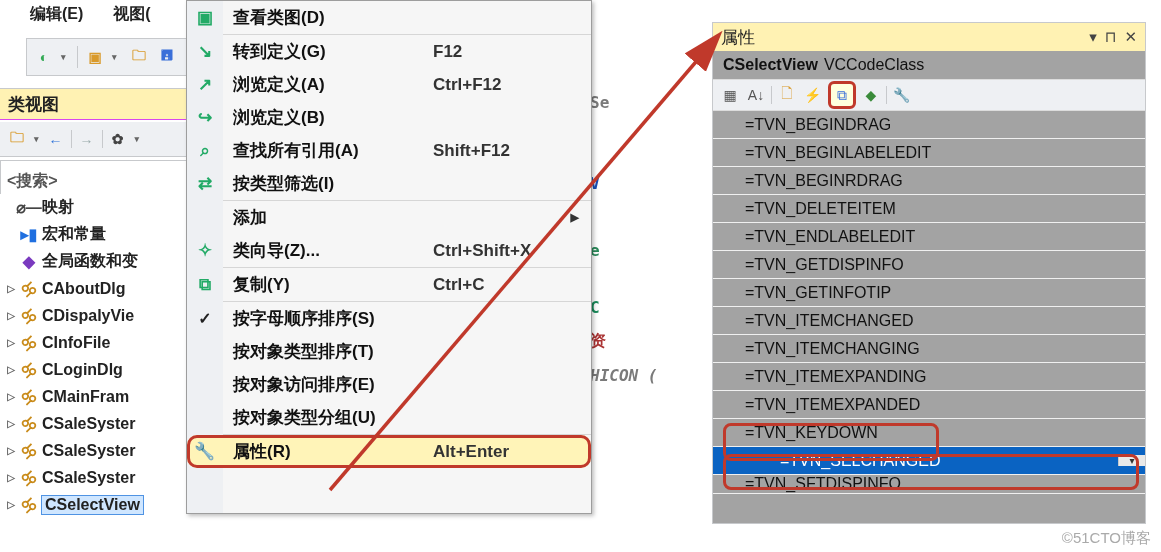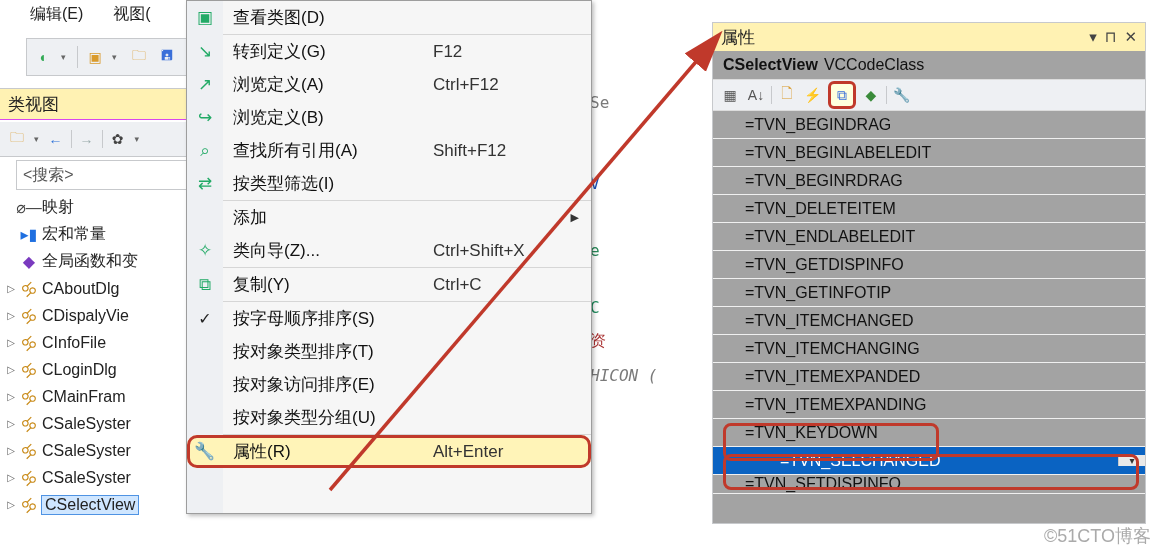--- a/index.html
+++ b/index.html
@@ -9,21 +9,21 @@
     background: #fff;
     color: #111;
     position: relative;
     width: 1161px;
     height: 552px;
     overflow: hidden;
   }
   
   .left-cluster {
     position: absolute;
-    left: 0; top: 0; width: 600px; height: 444px;
+    left: 0; top: 0; width: 600px; height: 444px; font-weight: bold;
   }
   .vs-menubar { position:absolute; left:30px; top:4px; display:flex; gap:30px; font-size:16px; color:#222; }
   .vs-menubar span { }
   .main-toolbar {
     position:absolute; left:26px; top:38px; width:160px; height:36px;
     background:#eef0f3; border:1px solid #c7c9cc; display:flex; align-items:center; gap:6px; padding:0 6px;
   }
   .main-toolbar .tb { width:22px; height:22px; display:flex;align-items:center;justify-content:center; color:#3a5; }
   .main-toolbar .dd { width:10px;color:#666; font-size:9px;}
   .main-toolbar .sep {width:1px;height:22px;background:#c7c9cc;}
@@ -34,22 +34,22 @@
   }
   .classview-toolbar {
     position:absolute; left:0; top:122px; width:186px; height:34px;
     background:#eef0f3;border-bottom:1px solid #c7c9cc;
     display:flex;align-items:center;gap:4px;padding:0 6px;
   }
   .classview-toolbar .tb {width:22px;height:22px;display:flex;align-items:center;justify-content:center;}
   .classview-toolbar .dd {font-size:9px;color:#666;padding:0 2px;}
 
   .search-box {
-    position:absolute; left:16px; top:160px; width:186px; height:28px;
-    border:1px solid #c7c9cc; display:flex;align-items:center;padding:0 6px; color:#555;font-size:16px;
+    position:absolute; left:0; top:160px; width:186px; height:28px;
+    border:1px solid #c7c9cc; display:flex;align-items:center;padding:6px 6px; color:#555;font-size:16px;
   }
   .tree {
     position:absolute; left:0; top:194px; width:186px; height:330px;
     background:#fff;
   }
   .tree-row {
     display:flex; align-items:center; height:27px; padding-left:6px; gap:4px; font-size:16px; color:#222;
     white-space: nowrap;
   }
   .tree-row .tw { color:#666; font-size:10px; width:10px; text-align:center; }
@@ -124,21 +124,21 @@
   .red-ring {
     position:absolute; border:3px solid #c0392b; border-radius:8px; pointer-events:none;
   }
   .red-ring.sel { left:10px; top:312px; width:210px; height:32px; }
   .red-ring.add { left:10px; top:343px; width:410px; height:30px; }
 
   
   .arrow-svg { position:absolute; left:0; top:0; width:1161px; height:552px; pointer-events:none; }
 
   .watermark {
-    position:absolute; right:10px; bottom:4px; color:#aaa; font-size:18px;
+    position:absolute; right:10px; bottom:4px; color:#aaa; font-size:15px;
     font-family: "Microsoft YaHei", sans-serif;
   }
 </style>
 </head>
 <body>
 
 <div class="left-cluster">
 
   <div class="vs-menubar">
     <span>编辑(E)</span>
@@ -381,25 +381,25 @@
       <div class="pl-row">
         <span class="k"></span>
         <span class="txt">=TVN_ITEMCHANGED</span>
       </div>
       <div class="pl-row">
         <span class="k"></span>
         <span class="txt">=TVN_ITEMCHANGING</span>
       </div>
       <div class="pl-row">
         <span class="k"></span>
+        <span class="txt">=TVN_ITEMEXPANDING</span>
+      </div>
+      <div class="pl-row">
+        <span class="k"></span>
         <span class="txt">=TVN_ITEMEXPANDED</span>
-      </div>
-      <div class="pl-row">
-        <span class="k"></span>
-        <span class="txt">=TVN_ITEMEXPANDING</span>
       </div>
       <div class="pl-row">
         <span class="k"></span>
         <span class="txt">=TVN_KEYDOWN</span>
       </div>
       <div class="pl-row selected">
         <span class="k"></span>
         <span class="txt">=TVN_SELCHANGED</span>
         <span class="dd">▾</span>
       </div>

